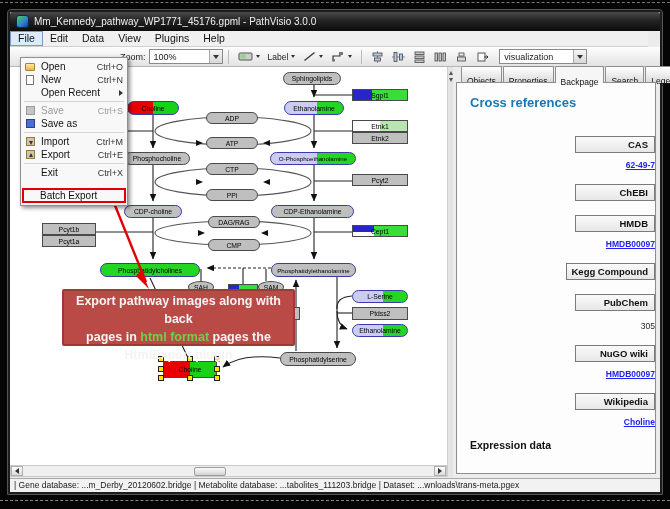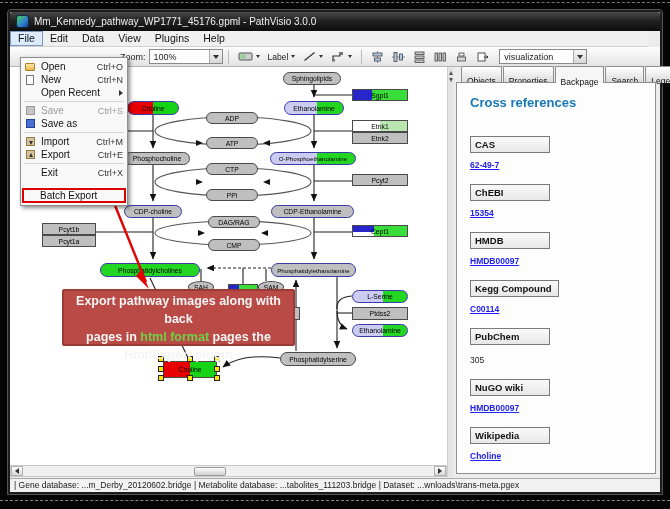--- a/index.html
+++ b/index.html
@@ -39,21 +39,21 @@
   .split-arrows .up { border-bottom:4px solid #555; }
   .split-arrows .dn { border-top:4px solid #555; }
 
   
   #sidebar { position:absolute; left:443px; top:0; width:207px; height:410px; background:#ececec; }
   #tabrow { position:absolute; left:8px; top:0; height:16px; display:flex; align-items:flex-end; }
   .tab { height:14px; line-height:13px; padding:8px 5px; border:1px solid #8e8e8e; border-bottom:none; background:linear-gradient(#ffffff,#d9d9d9); font-size:8.5px; color:#111; border-radius:2px 2px 0 0; margin-right:1px; }
   .tab.active { height:16px; line-height:15px; background:#f6f6f6; z-index:3; position:relative; }
   #sidepanel { position:absolute; left:3px; top:15px; width:200px; height:392px; background:#fdfdfd; border:1px solid #8e8e8e; overflow:hidden; padding:12px 0 0 13px; }
   .bp-title { font-size:13px; font-weight:bold; margin-bottom:24px; }
-  .bp-section { margin-bottom:12px; }
+  .bp-section { margin-bottom:12px;text-align:right; }
   .bp-head { display:inline-block; min-width:80px; border:1px solid #7a7a7a; background:linear-gradient(#fafafa,#e7e7e7); font-size:9.5px; font-weight:bold; color:#111; padding:2px 6px 2px 4px; }
   .bp-link { display:block; margin-top:7px; font-size:8.5px; font-weight:bold; text-decoration:underline; cursor:pointer; }
   .bp-plain { display:block; margin-top:10px; font-size:8.5px; color:#222; }
   .bp-footer { font-size:10.5px; font-weight:bold; color:#111; margin-top:4px; }
 
   
   #statusbar { position:absolute; left:0; top:466px; width:650px; height:14px; background:#f2f2f2; border-top:1px solid #a9a9a9; font-size:8.5px; color:#1a1a1a; line-height:13px; padding-left:4px; white-space:nowrap; overflow:hidden; }
 
   
   .node { position:absolute; display:flex; align-items:center; justify-content:center; font-size:6.8px; color:#000; border:1px solid #4a4a4a; background:#bfbfbf; white-space:nowrap; overflow:hidden; z-index:2; }
@@ -319,29 +319,27 @@
       </div>
       <div id="sidepanel">
         <div class="bp-title" style="color:#1778b8">Cross references</div>
 
         <div class="bp-section">
           <span class="bp-head">CAS</span>
           <a class="bp-link" style="color:#2222ee">62-49-7</a>
         </div>
         <div class="bp-section">
           <span class="bp-head">ChEBI</span>
-          <a class="bp-link" style="color:#2222ee">15354</a>
         </div>
         <div class="bp-section">
           <span class="bp-head">HMDB</span>
           <a class="bp-link" style="color:#2222ee">HMDB00097</a>
         </div>
         <div class="bp-section">
           <span class="bp-head">Kegg Compound</span>
-          <a class="bp-link" style="color:#2222ee">C00114</a>
         </div>
         <div class="bp-section">
           <span class="bp-head">PubChem</span>
           <span class="bp-plain">305</span>
         </div>
         <div class="bp-section">
           <span class="bp-head">NuGO wiki</span>
           <a class="bp-link" style="color:#2222ee">HMDB00097</a>
         </div>
         <div class="bp-section">

